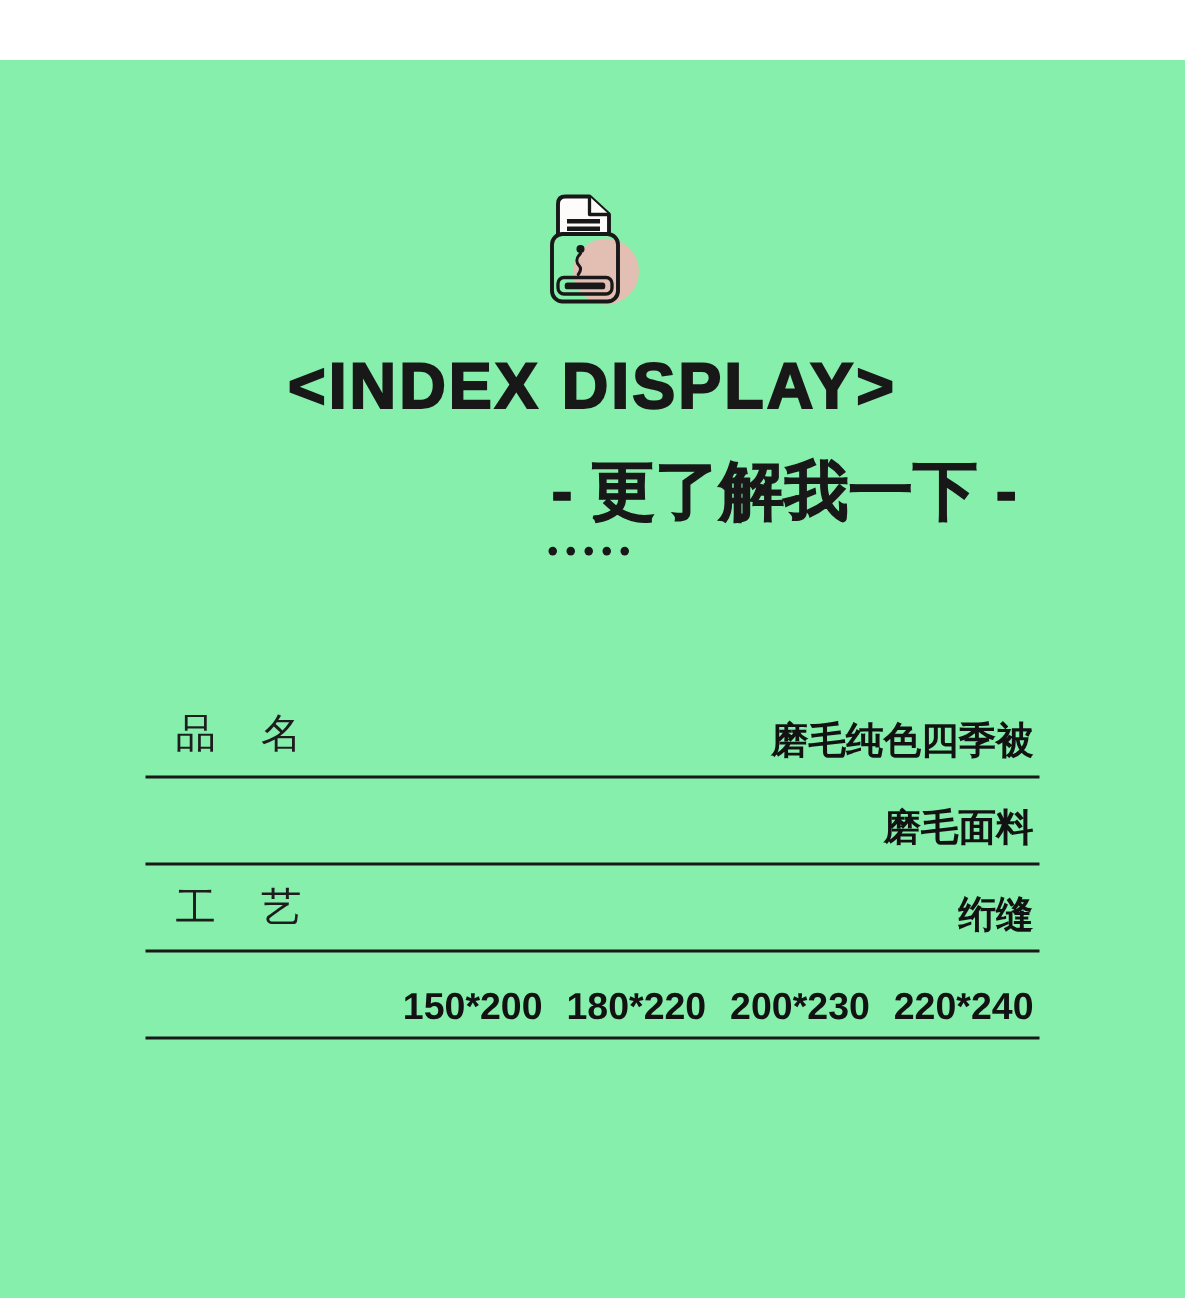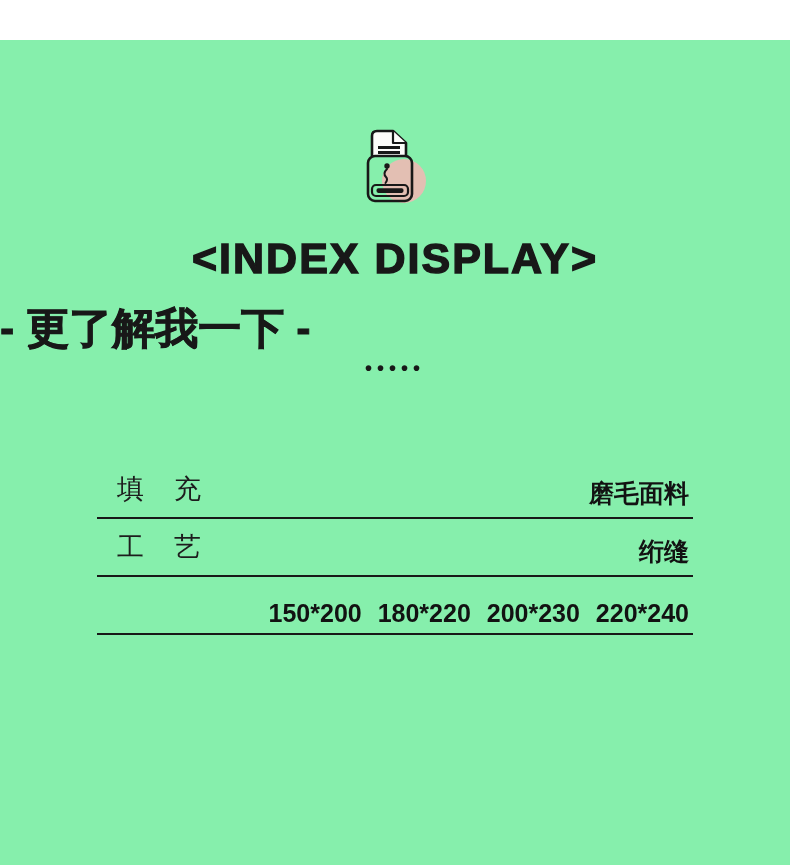--- a/index.html
+++ b/index.html
@@ -21,21 +21,21 @@
     position:absolute;left:0;top:199px;width:790px;
     text-align:center;
     font-size:43px;line-height:1;
     font-weight:bold;
     letter-spacing:2px;
     -webkit-text-stroke:1.4px #181818;
     white-space:nowrap;
   }
   .subtitle{
     position:absolute;left:0;top:267px;width:678px;
-    text-align:left;
+    text-align:right;
     font-size:43px;line-height:1.1;
     font-weight:bold;
     -webkit-text-stroke:0.8px #181818;
     white-space:nowrap;
   }
   .dots{
     position:absolute;left:0;top:320px;width:790px;
     text-align:center;
     font-size:20px;line-height:1;
     letter-spacing:5px;
@@ -96,24 +96,27 @@
   </div>
 
   <div class="title">&lt;INDEX DISPLAY&gt;</div>
 
   <div class="subtitle">- 更了解我一下 -</div>
 
   <div class="dots">•••••</div>
 
   <div class="spec-table">
 
+    <div class="trow">
+      <span class="tlabel">品名</span>
+      <span class="tvalue">磨毛纯色四季被</span>
+    </div>
 
 
     <div class="trow">
-      <span class="tlabel">填充</span>
       <span class="tvalue">磨毛面料</span>
     </div>
 
     <div class="trow">
       <span class="tlabel">工艺</span>
       <span class="tvalue">绗缝</span>
     </div>
 
     <div class="trow row-sizes">
       <span class="tvalue">150*200 180*220 200*230 220*240</span>

